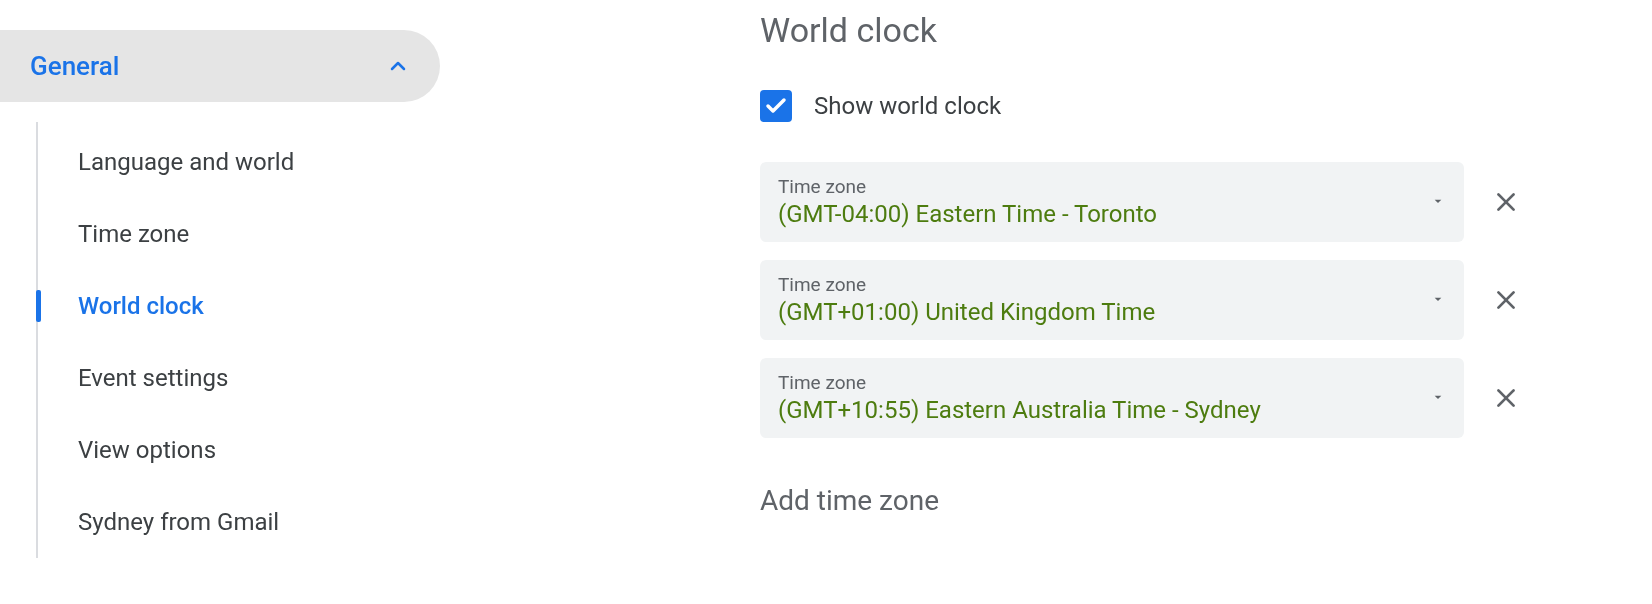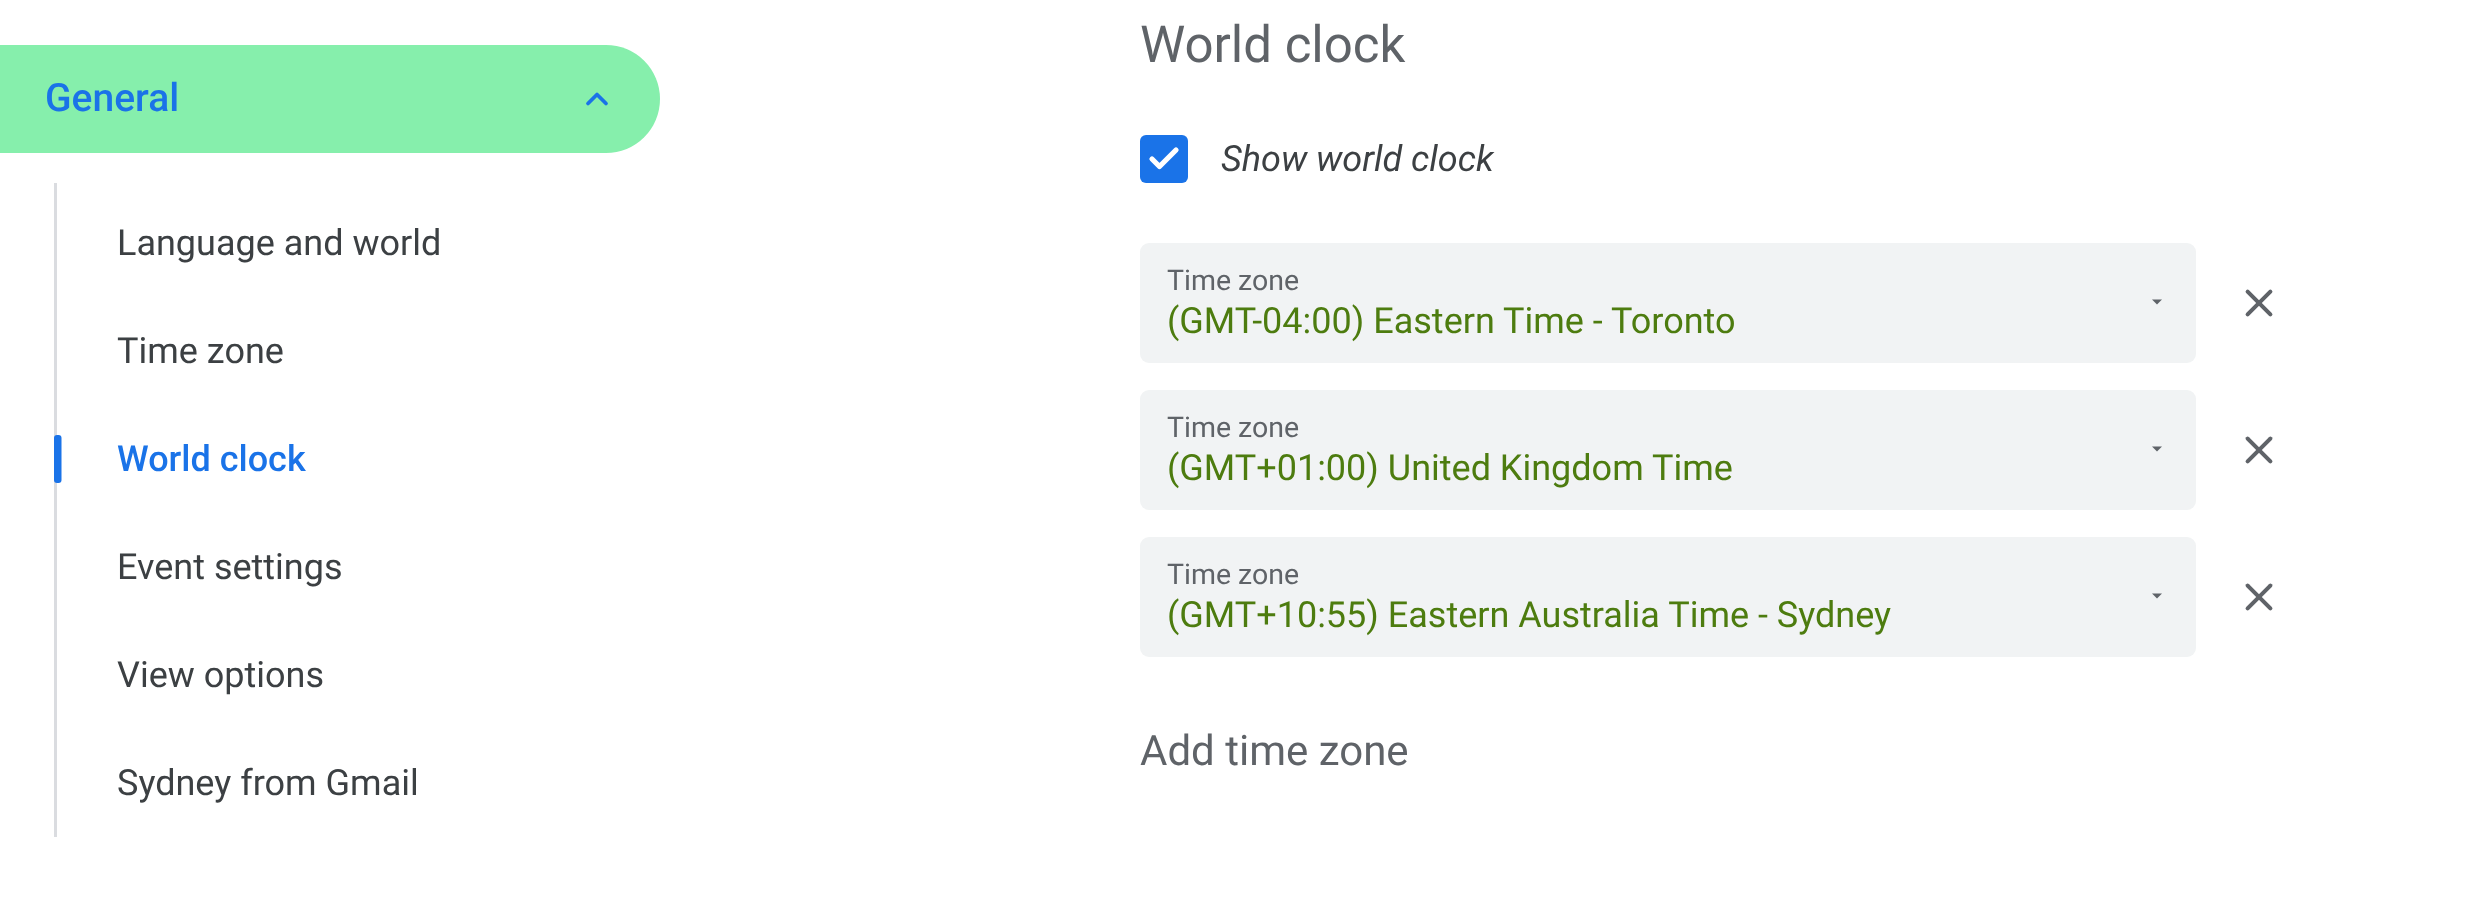--- a/index.html
+++ b/index.html
@@ -18,21 +18,21 @@
     .sidebar {
       position: absolute;
       left: 0;
       top: 30px;
       width: 440px;
     }
     .sidebar-header {
       display: flex;
       align-items: center;
       justify-content: space-between;
-      background: #86efac;
+      background: #e5e5e5;
       border-radius: 0 40px 40px 0;
       padding: 16px 30px 16px 30px;
       margin-bottom: 20px;
       height: 72px;
       cursor: pointer;
     }
     .sidebar-header-label {
       color: #1a73e8;
       font-size: 26px;
       font-weight: 500;
@@ -76,21 +76,20 @@
       font-size: 34px;
       color: #5f6368;
       font-weight: 400;
       margin-bottom: 40px;
     }
     .checkbox-row {
       display: flex;
       align-items: center;
       gap: 22px;
       margin-bottom: 40px;
-      font-style: italic;
     }
     .checkbox {
       width: 32px;
       height: 32px;
       background: #1a73e8;
       border-radius: 4px;
       display: flex;
       align-items: center;
       justify-content: center;
       cursor: pointer;

